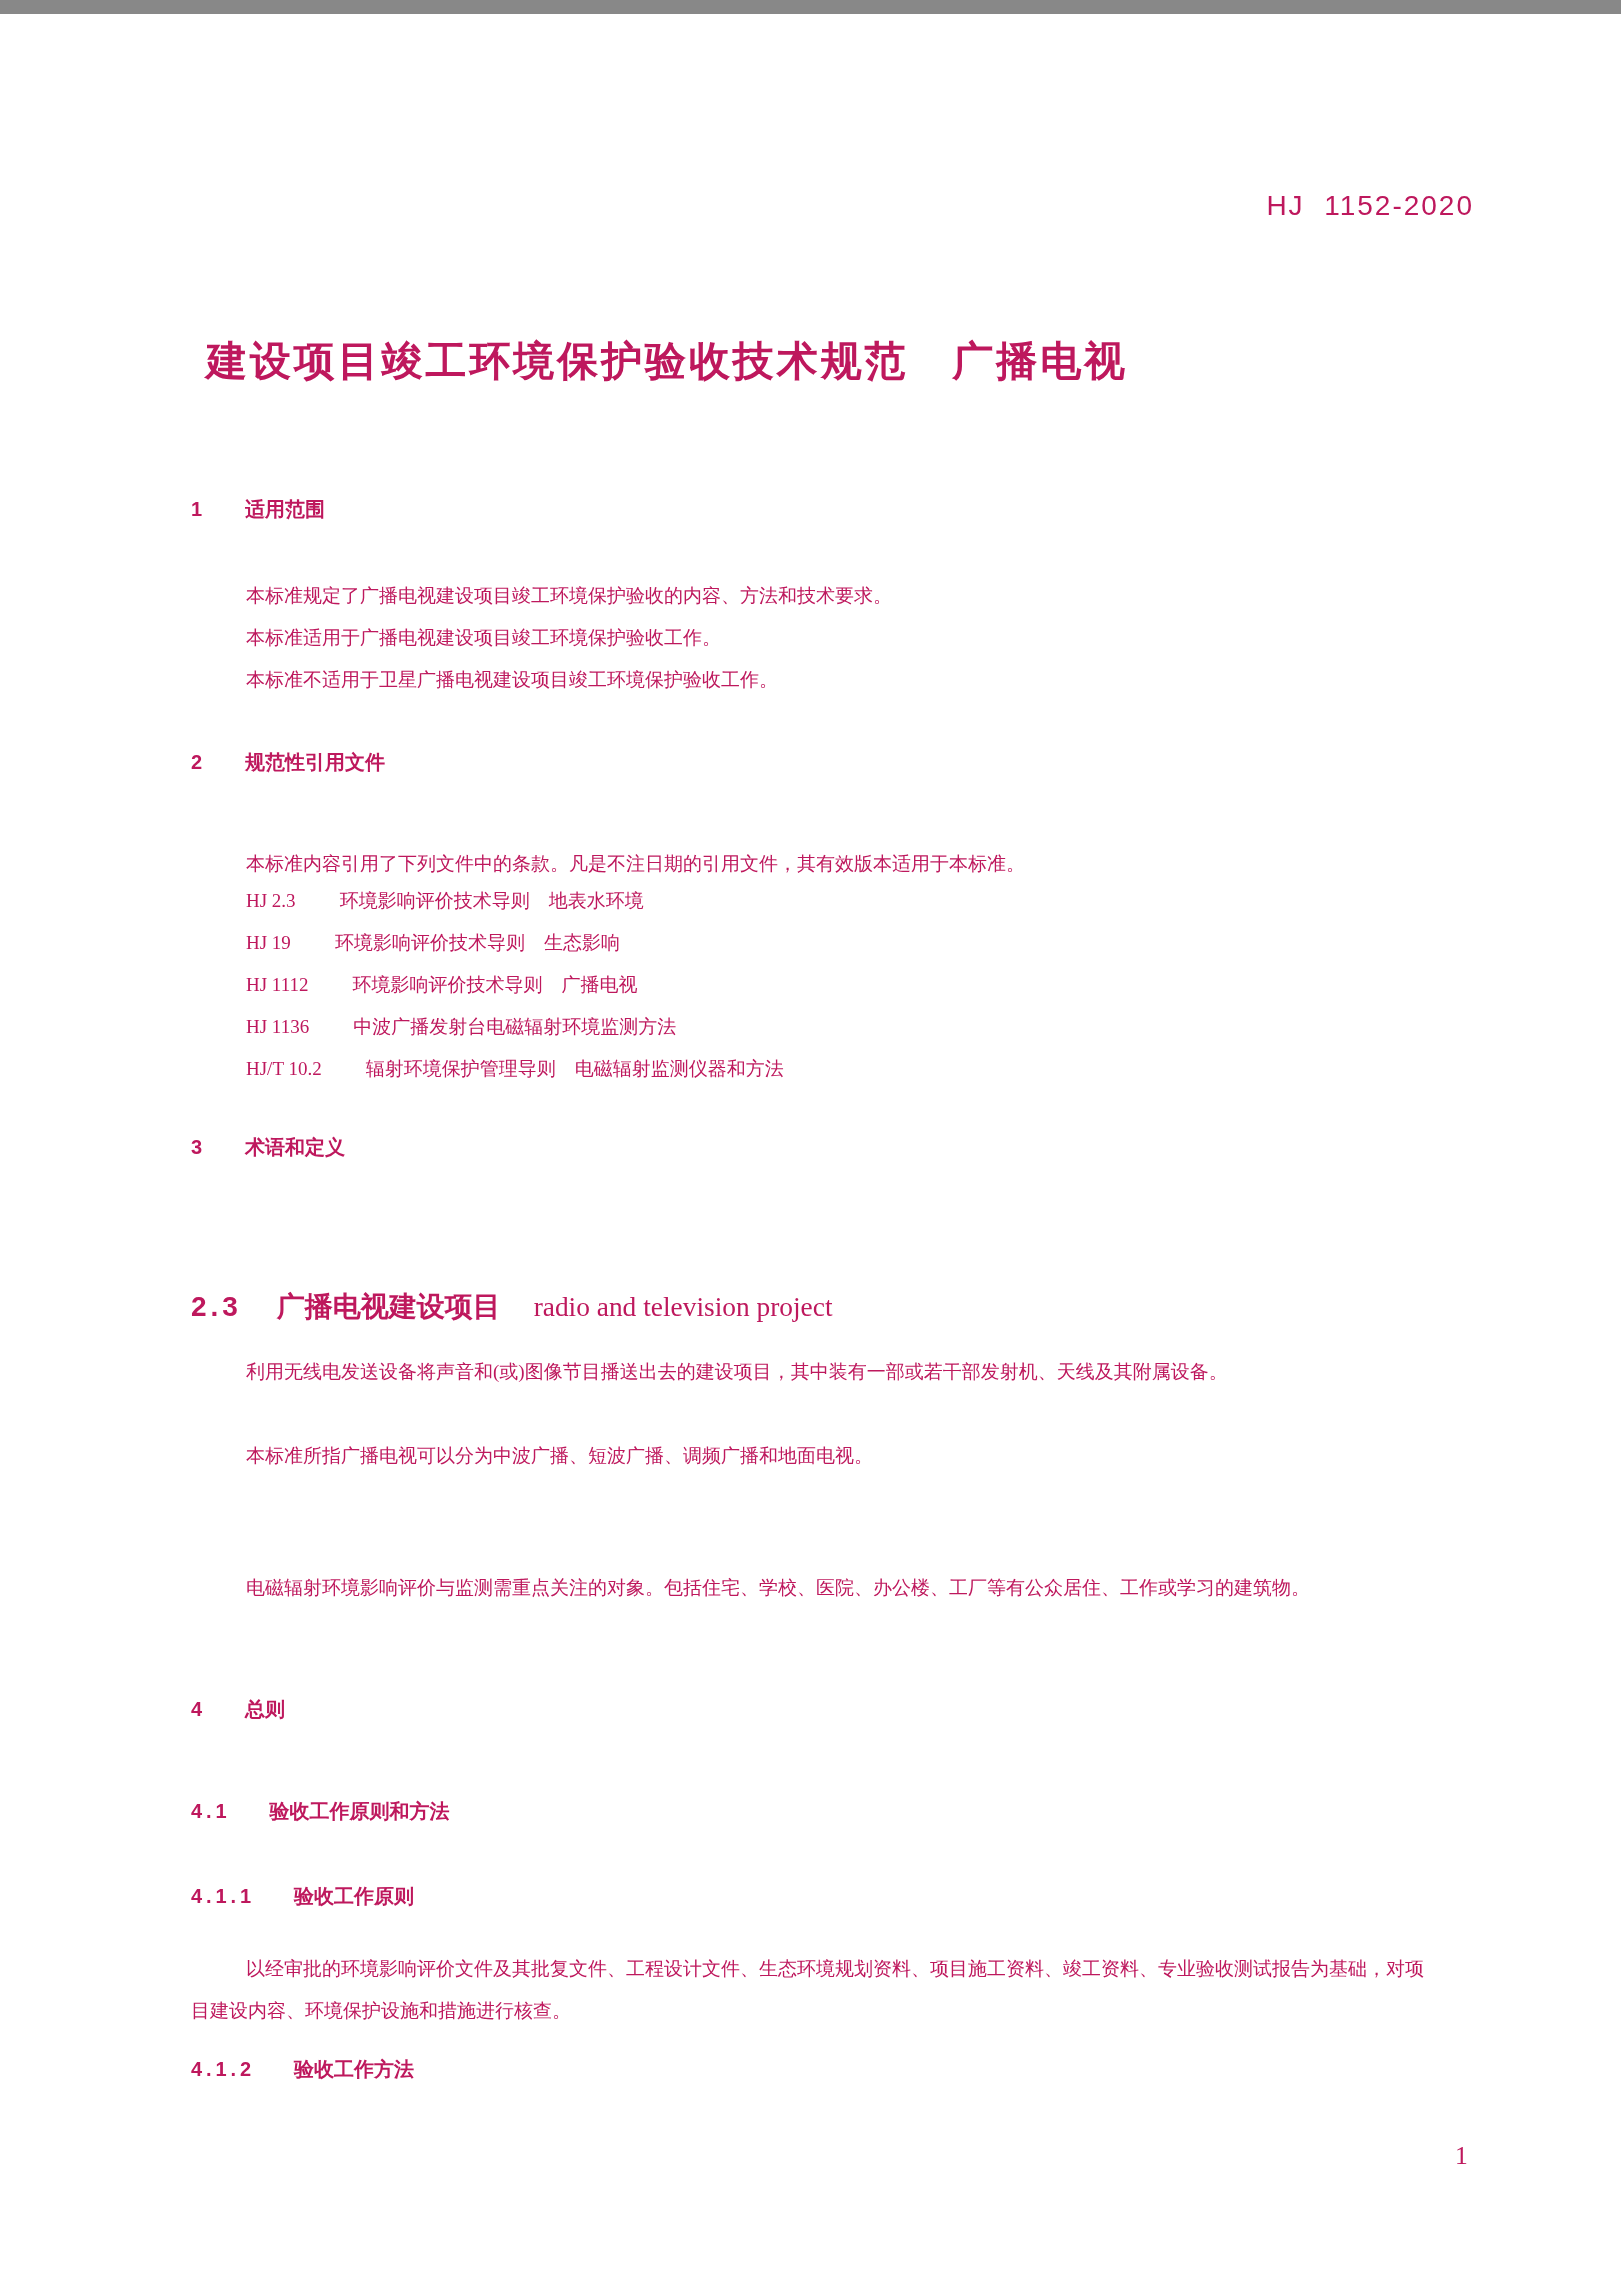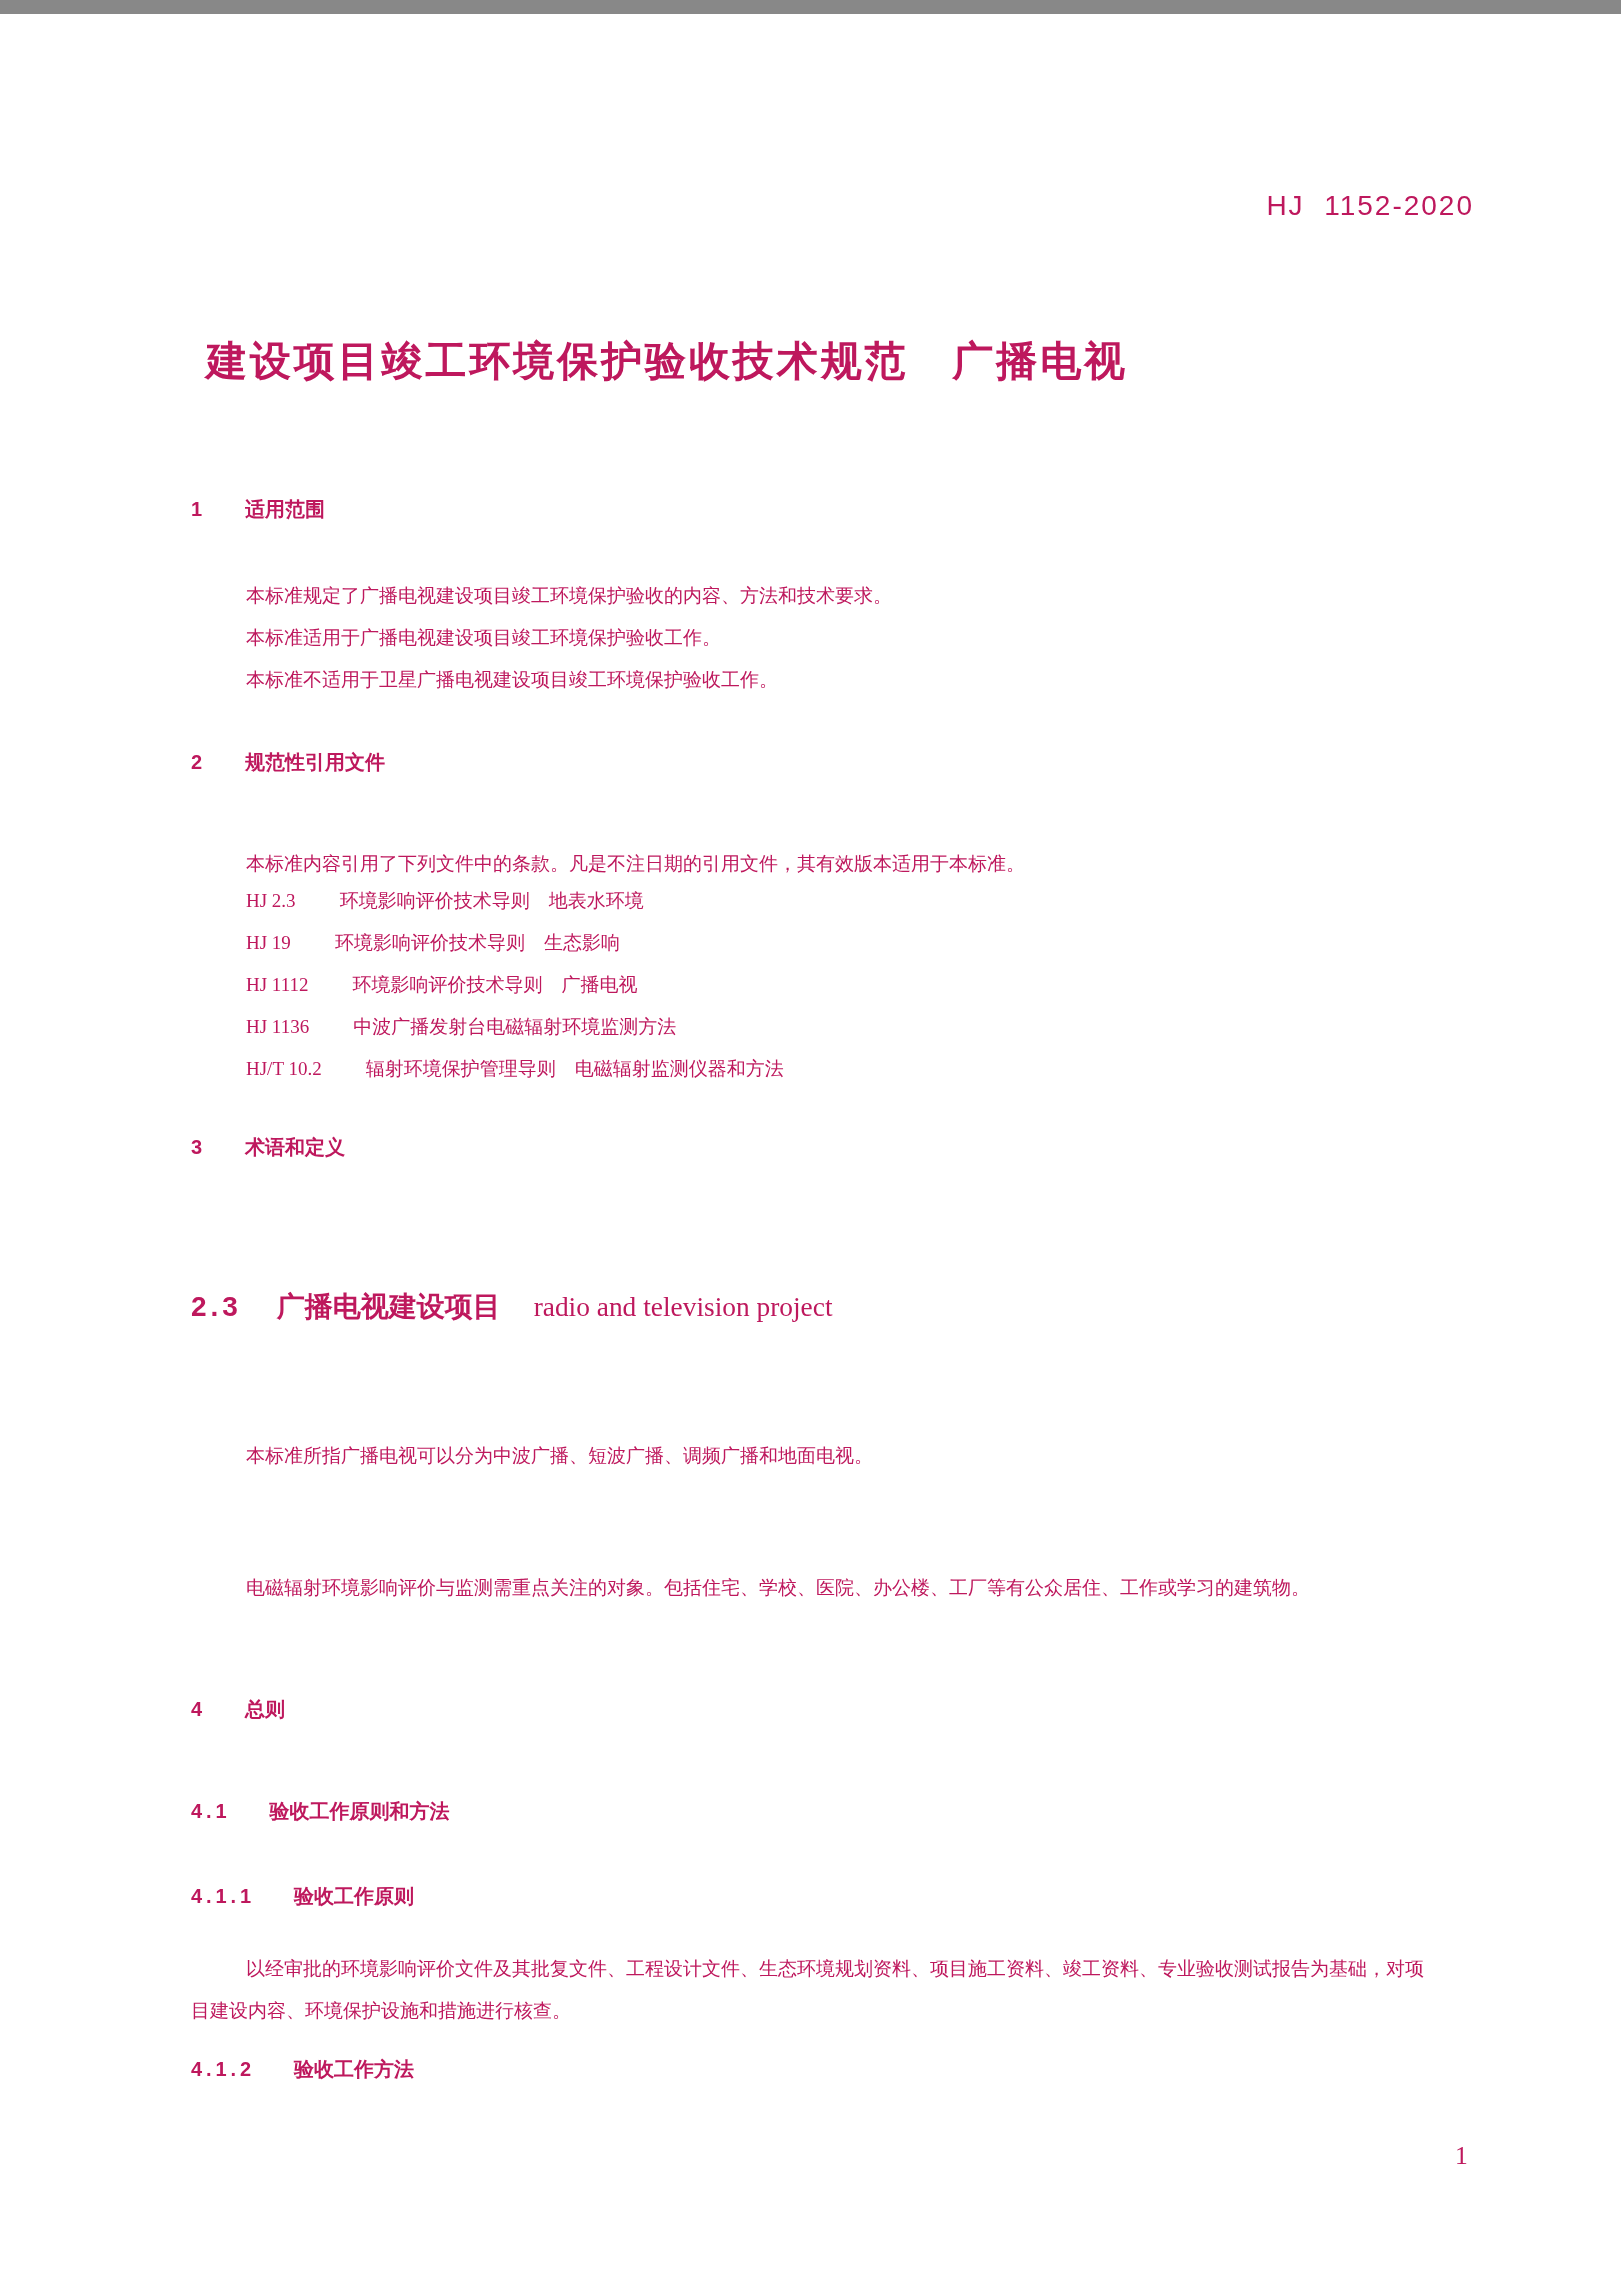--- a/index.html
+++ b/index.html
@@ -122,20 +122,23 @@
     </div>
   </div>
 
   <div class="abs h-sec" style="top:1120px;">
     <span class="num">3</span><span>术语和定义</span>
   </div>
 
   <div class="abs term-line" style="top:1274px; left:191px;">
     <span class="num">2.3</span><span class="cn">广播电视建设项目</span><span class="en">radio and television project</span>
   </div>
+  <div class="abs body-block" style="top:1337px;">
+    <p>利用无线电发送设备将声音和(或)图像节目播送出去的建设项目，其中装有一部或若干部发射机、天线及其附属设备。</p>
+  </div>
   <div class="abs body-block" style="top:1421px;">
     <p>本标准所指广播电视可以分为中波广播、短波广播、调频广播和地面电视。</p>
   </div>
 
   <div class="abs body-block" style="top:1553px;">
     <p>电磁辐射环境影响评价与监测需重点关注的对象。包括住宅、学校、医院、办公楼、工厂等有公众居住、工作或学习的建筑物。</p>
   </div>
 
   <div class="abs h-sec" style="top:1682px;">
     <span class="num">4</span><span>总则</span>

